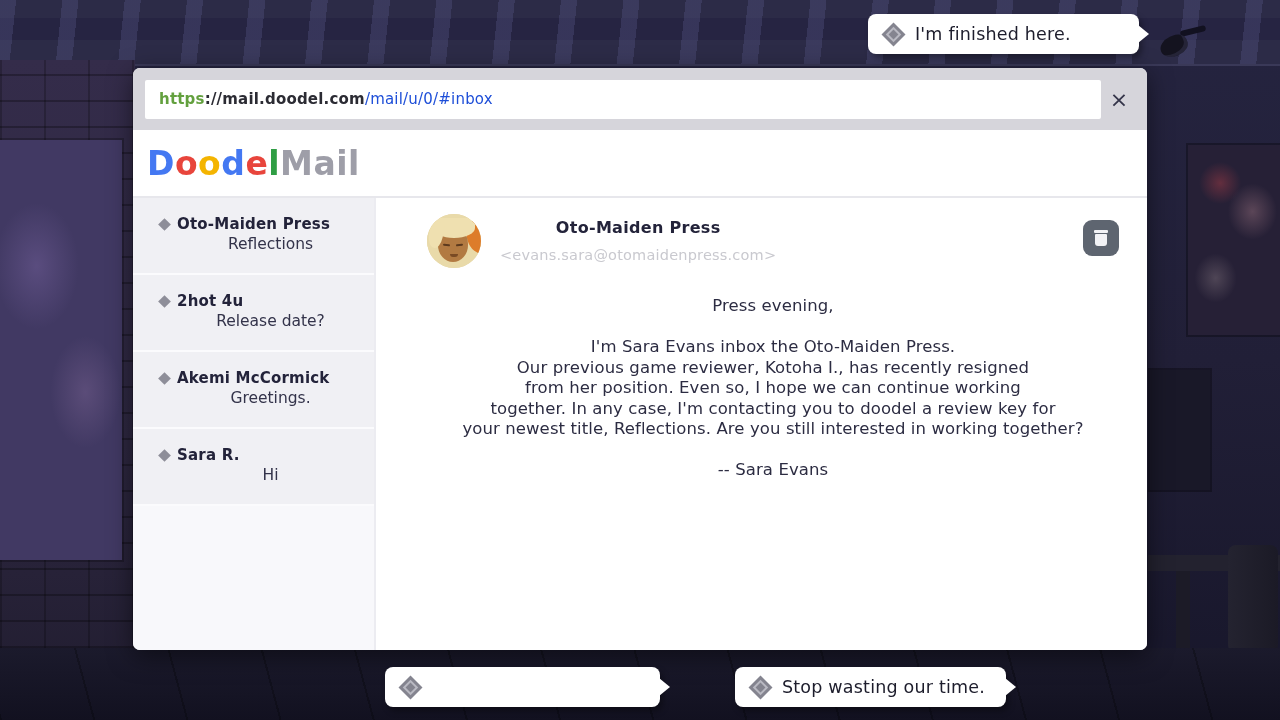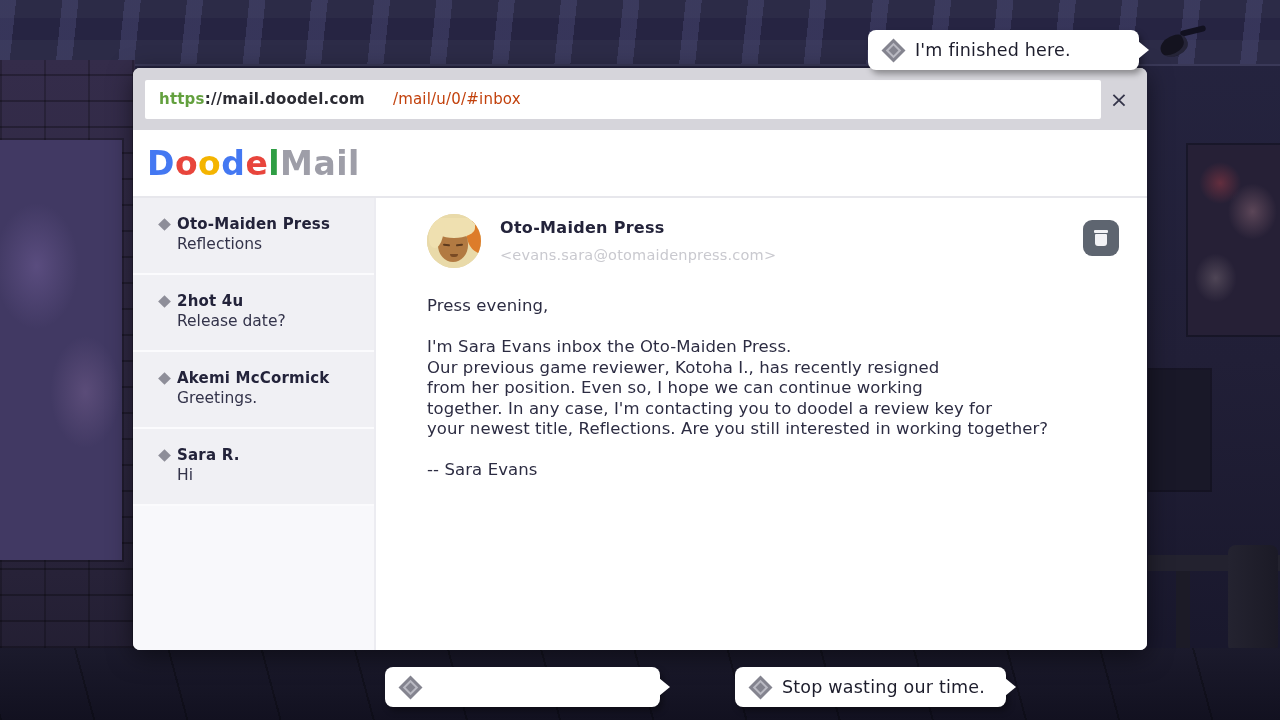--- a/index.html
+++ b/index.html
@@ -64,34 +64,34 @@
     background:
       repeating-linear-gradient(75deg, rgba(0,0,0,.25) 0 2px, rgba(0,0,0,0) 2px 90px),
       linear-gradient(180deg,#1b1a2c,#121120);
   }
 
   
   .browser {
     position:absolute; top:68px; left:133px; width:1014px; height:582px;
     background:#ffffff; border-radius:7px; overflow:hidden;
     box-shadow:0 6px 24px rgba(0,0,0,.5);
-    display:flex; flex-direction:column;
+    display:flex; flex-direction:column;text-align:center;
   }
   .chrome {
     height:62px; background:#d6d5db; display:flex; align-items:center;
     padding:0 10px 0 12px; flex:0 0 auto;
   }
   .url-box {
     flex:1; height:39px; background:#ffffff; border-radius:2px;
     display:flex; align-items:center; padding:0 14px;
     font-size:15px; letter-spacing:.2px; white-space:nowrap; overflow:hidden;
   }
   .url-scheme { color:#63a03e; font-weight:bold; }
   .url-host   { color:#2b2b33; font-weight:bold; }
-  .url-path   { color:#c2410c;margin-left:28px; }
+  .url-path   { color:#1d4ed8; }
   .close-btn {
     width:36px; height:39px; display:flex; align-items:center; justify-content:center;
     font-size:22px; color:#35354a; cursor:pointer; user-select:none;
   }
   .mail-header {
     height:68px; background:#ffffff; border-bottom:2px solid #e7e7ec;
     display:flex; align-items:center; padding-left:14px; flex:0 0 auto;
   }
   .logo { font-size:33px; font-weight:bold; letter-spacing:.5px; }
   .logo-suffix { color:#9e9ea8; }
@@ -160,21 +160,21 @@
     border-top:9px solid transparent; border-bottom:9px solid transparent;
     border-left:11px solid #ffffff;
   }
   .choice-diamond {
     width:17px; height:17px; background:#84848f; transform:rotate(45deg);
     margin:0 13px 0 4px; flex:0 0 auto; position:relative;
   }
   .choice-diamond .inner {
     position:absolute; inset:3px; border:2px solid #b9b9c2;
   }
-  .choice-top    { top:14px;  left:868px; width:271px;margin-top:16px; }
+  .choice-top    { top:14px;  left:868px; width:271px; }
   .choice-left   { top:667px; left:385px; width:275px; }
   .choice-right  { top:667px; left:735px; width:271px; }
 </style>
 </head>
 <body>
 
 <div class="scene">
   <div class="ceiling"></div>
   <div class="brick-wall"></div>
   <div class="poster-left"></div>

